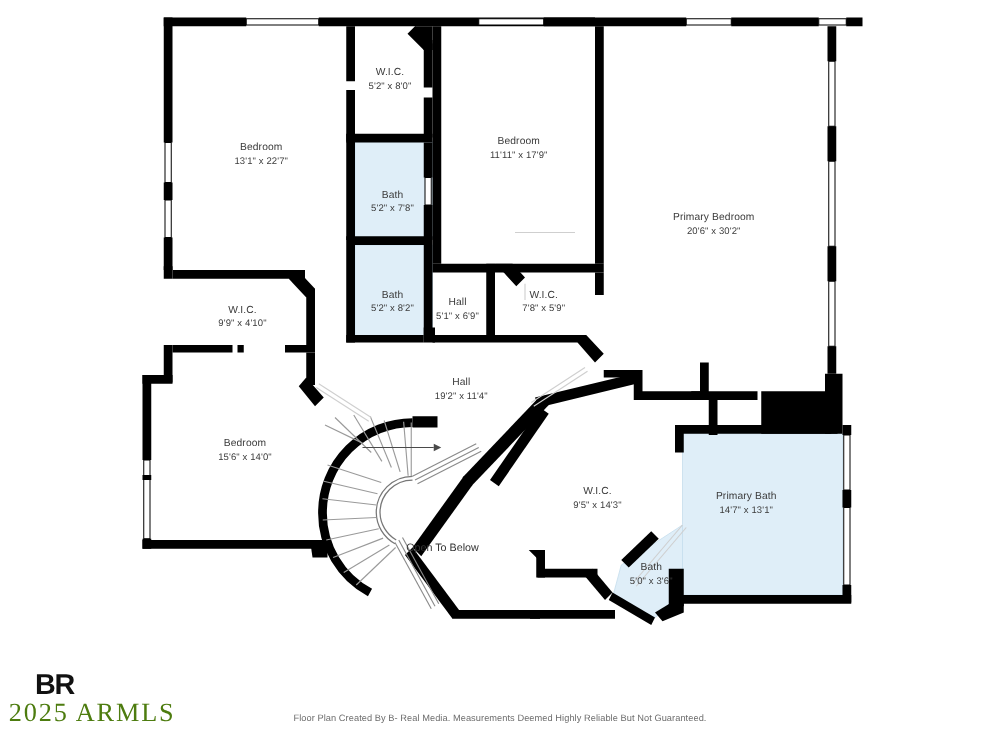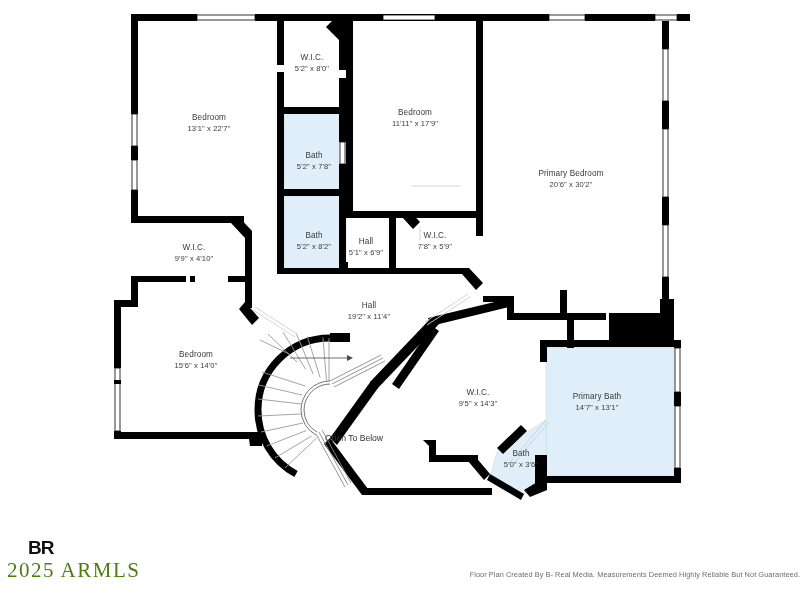--- a/index.html
+++ b/index.html
@@ -44,38 +44,38 @@
     font-family: "Liberation Sans", sans-serif;
     font-size: 8.6px;
     fill: #333333;
     text-anchor: middle;
   }
   .footer-note {
     position: absolute;
     left: 0;
     top: 570px;
     width: 800px;
-    text-align: right;
+    text-align: center;
     font-family: "Liberation Sans", sans-serif;
     font-size: 7.4px;
     color: #6d6d6d;
     letter-spacing: 0.05px;
   }
   .watermark {
     position: absolute;
     left: 12px;
     top: 538px;
     width: 180px;
     height: 56px;
     pointer-events: none;
   }
   .wm-logo {
     font-family: "Liberation Sans", sans-serif;
     font-weight: bold;
-    font-size: 19px;
+    font-size: 23px;
     color: #111111;
     letter-spacing: -1px;
     line-height: 19px;
     position: absolute;
     left: 16px;
     top: 0px;
   }
   .wm-text {
     position: absolute;
     left: -5px;

